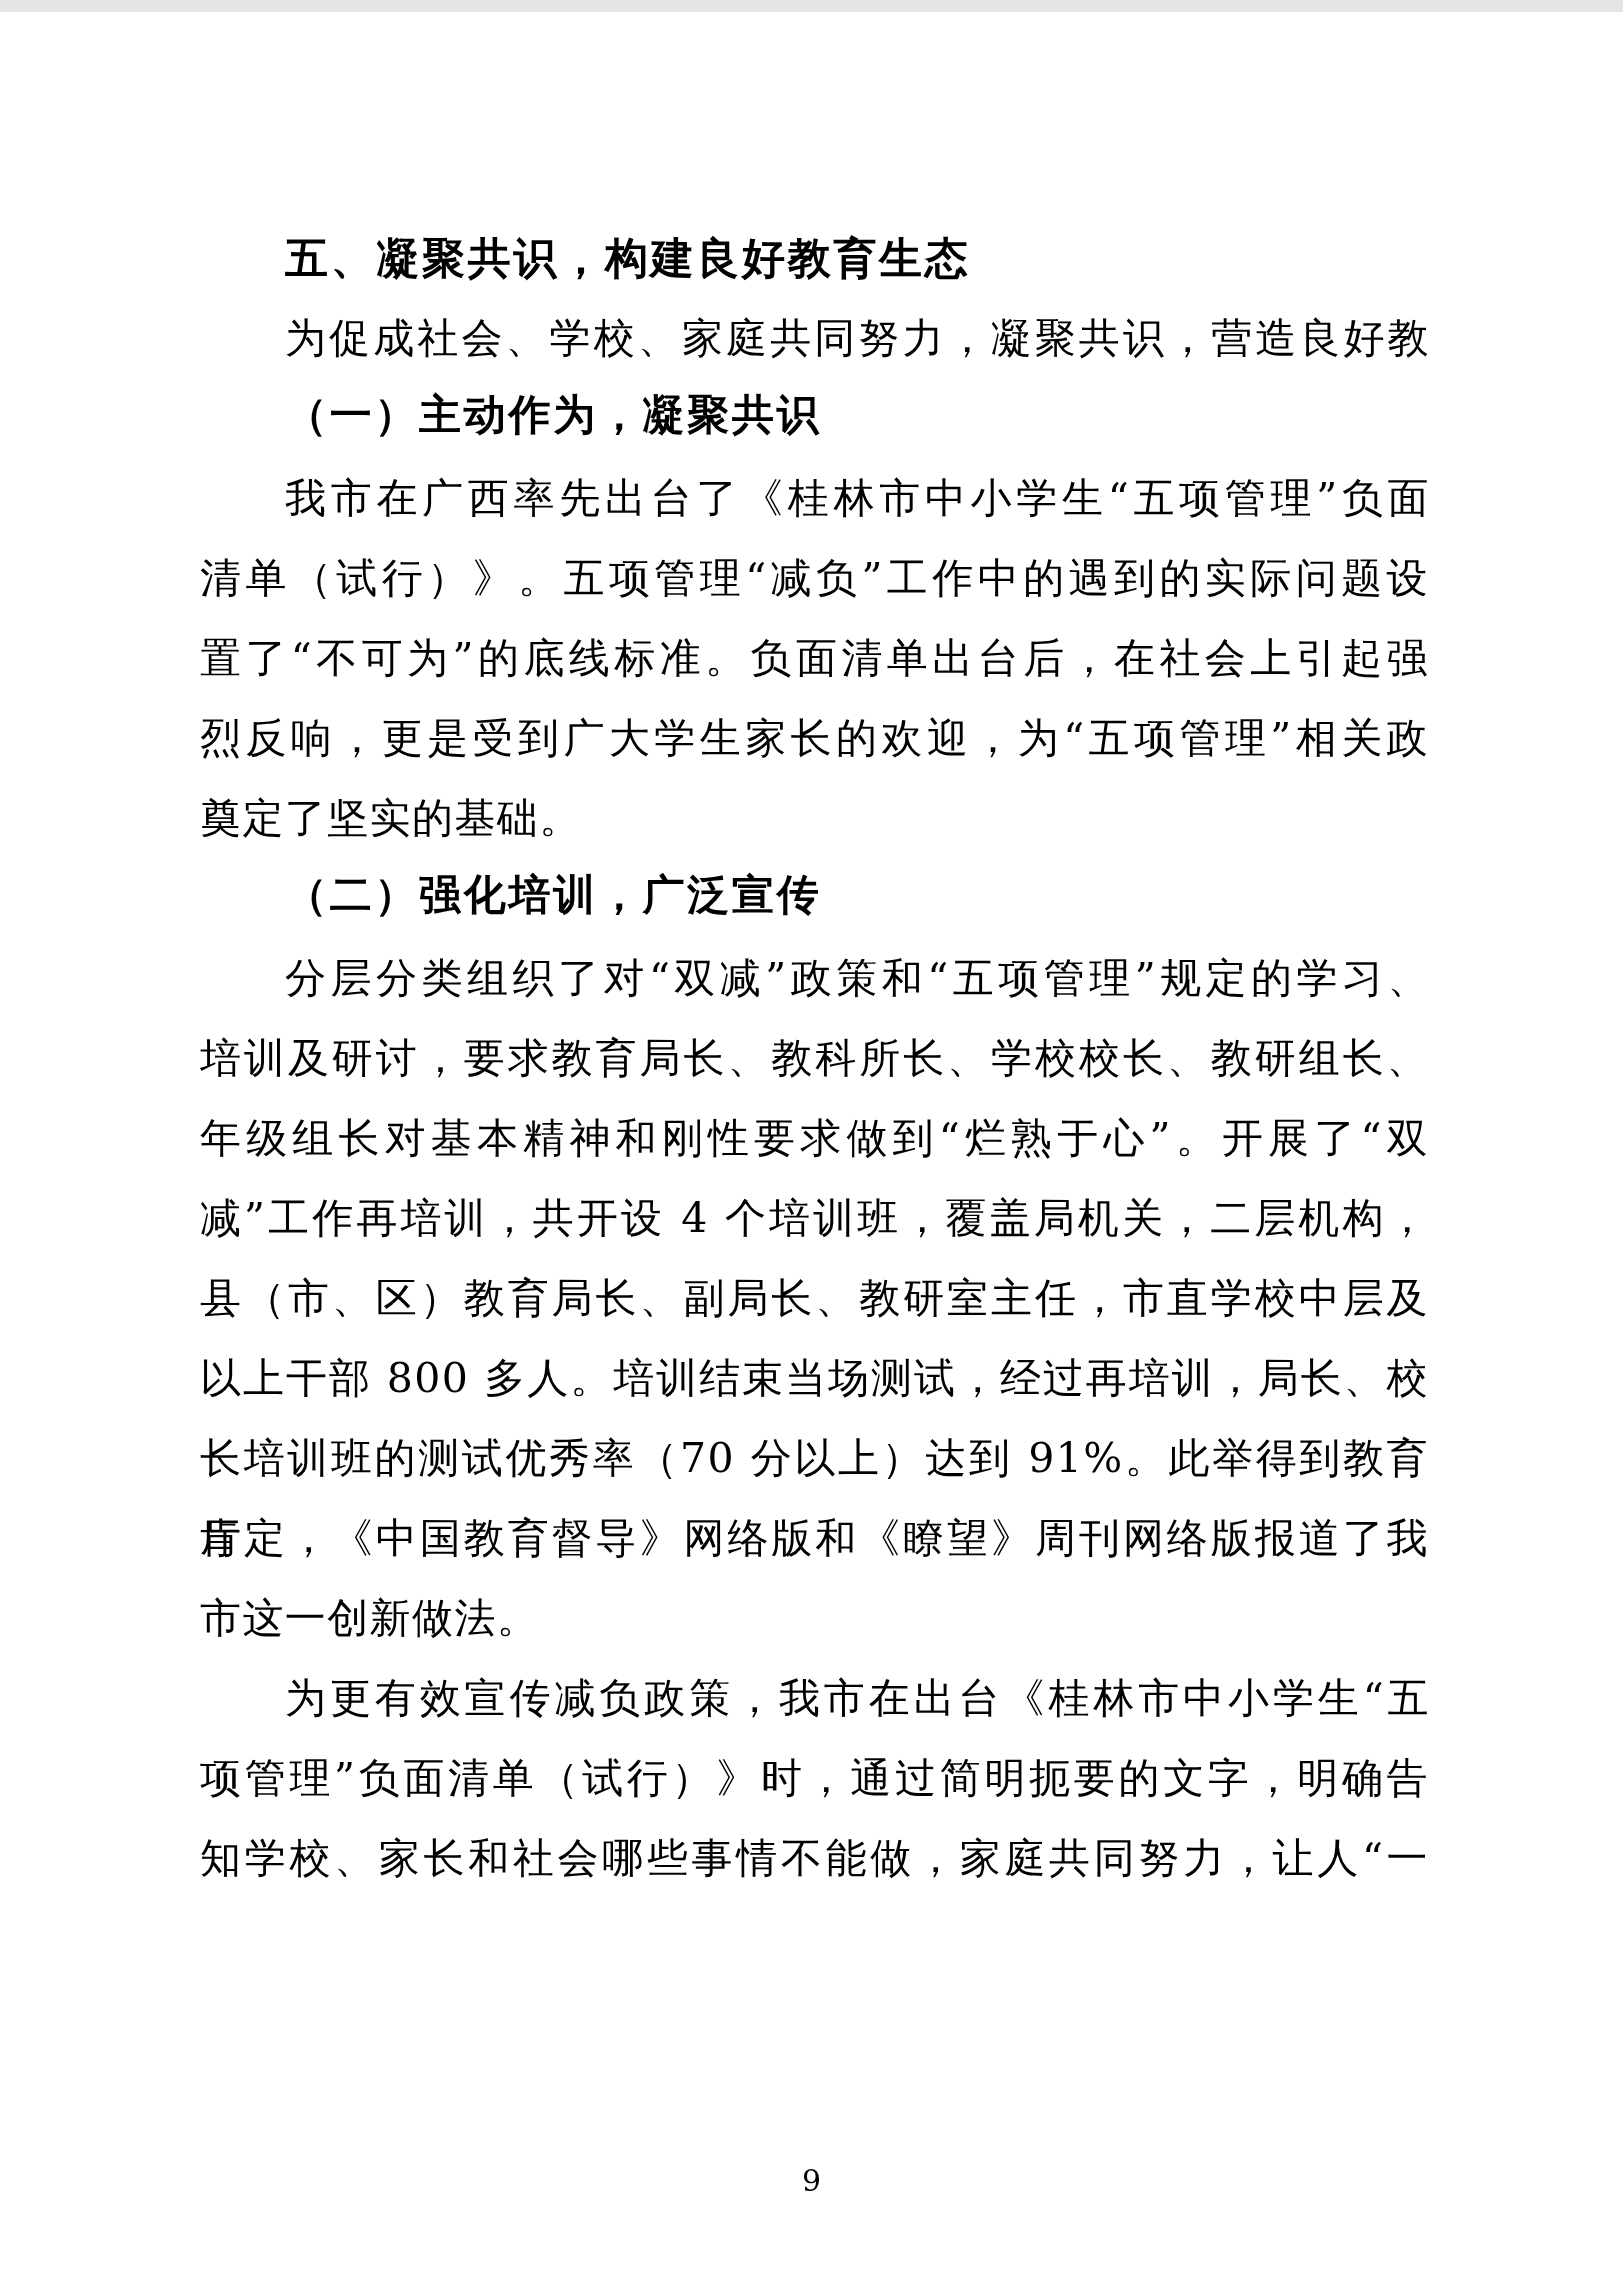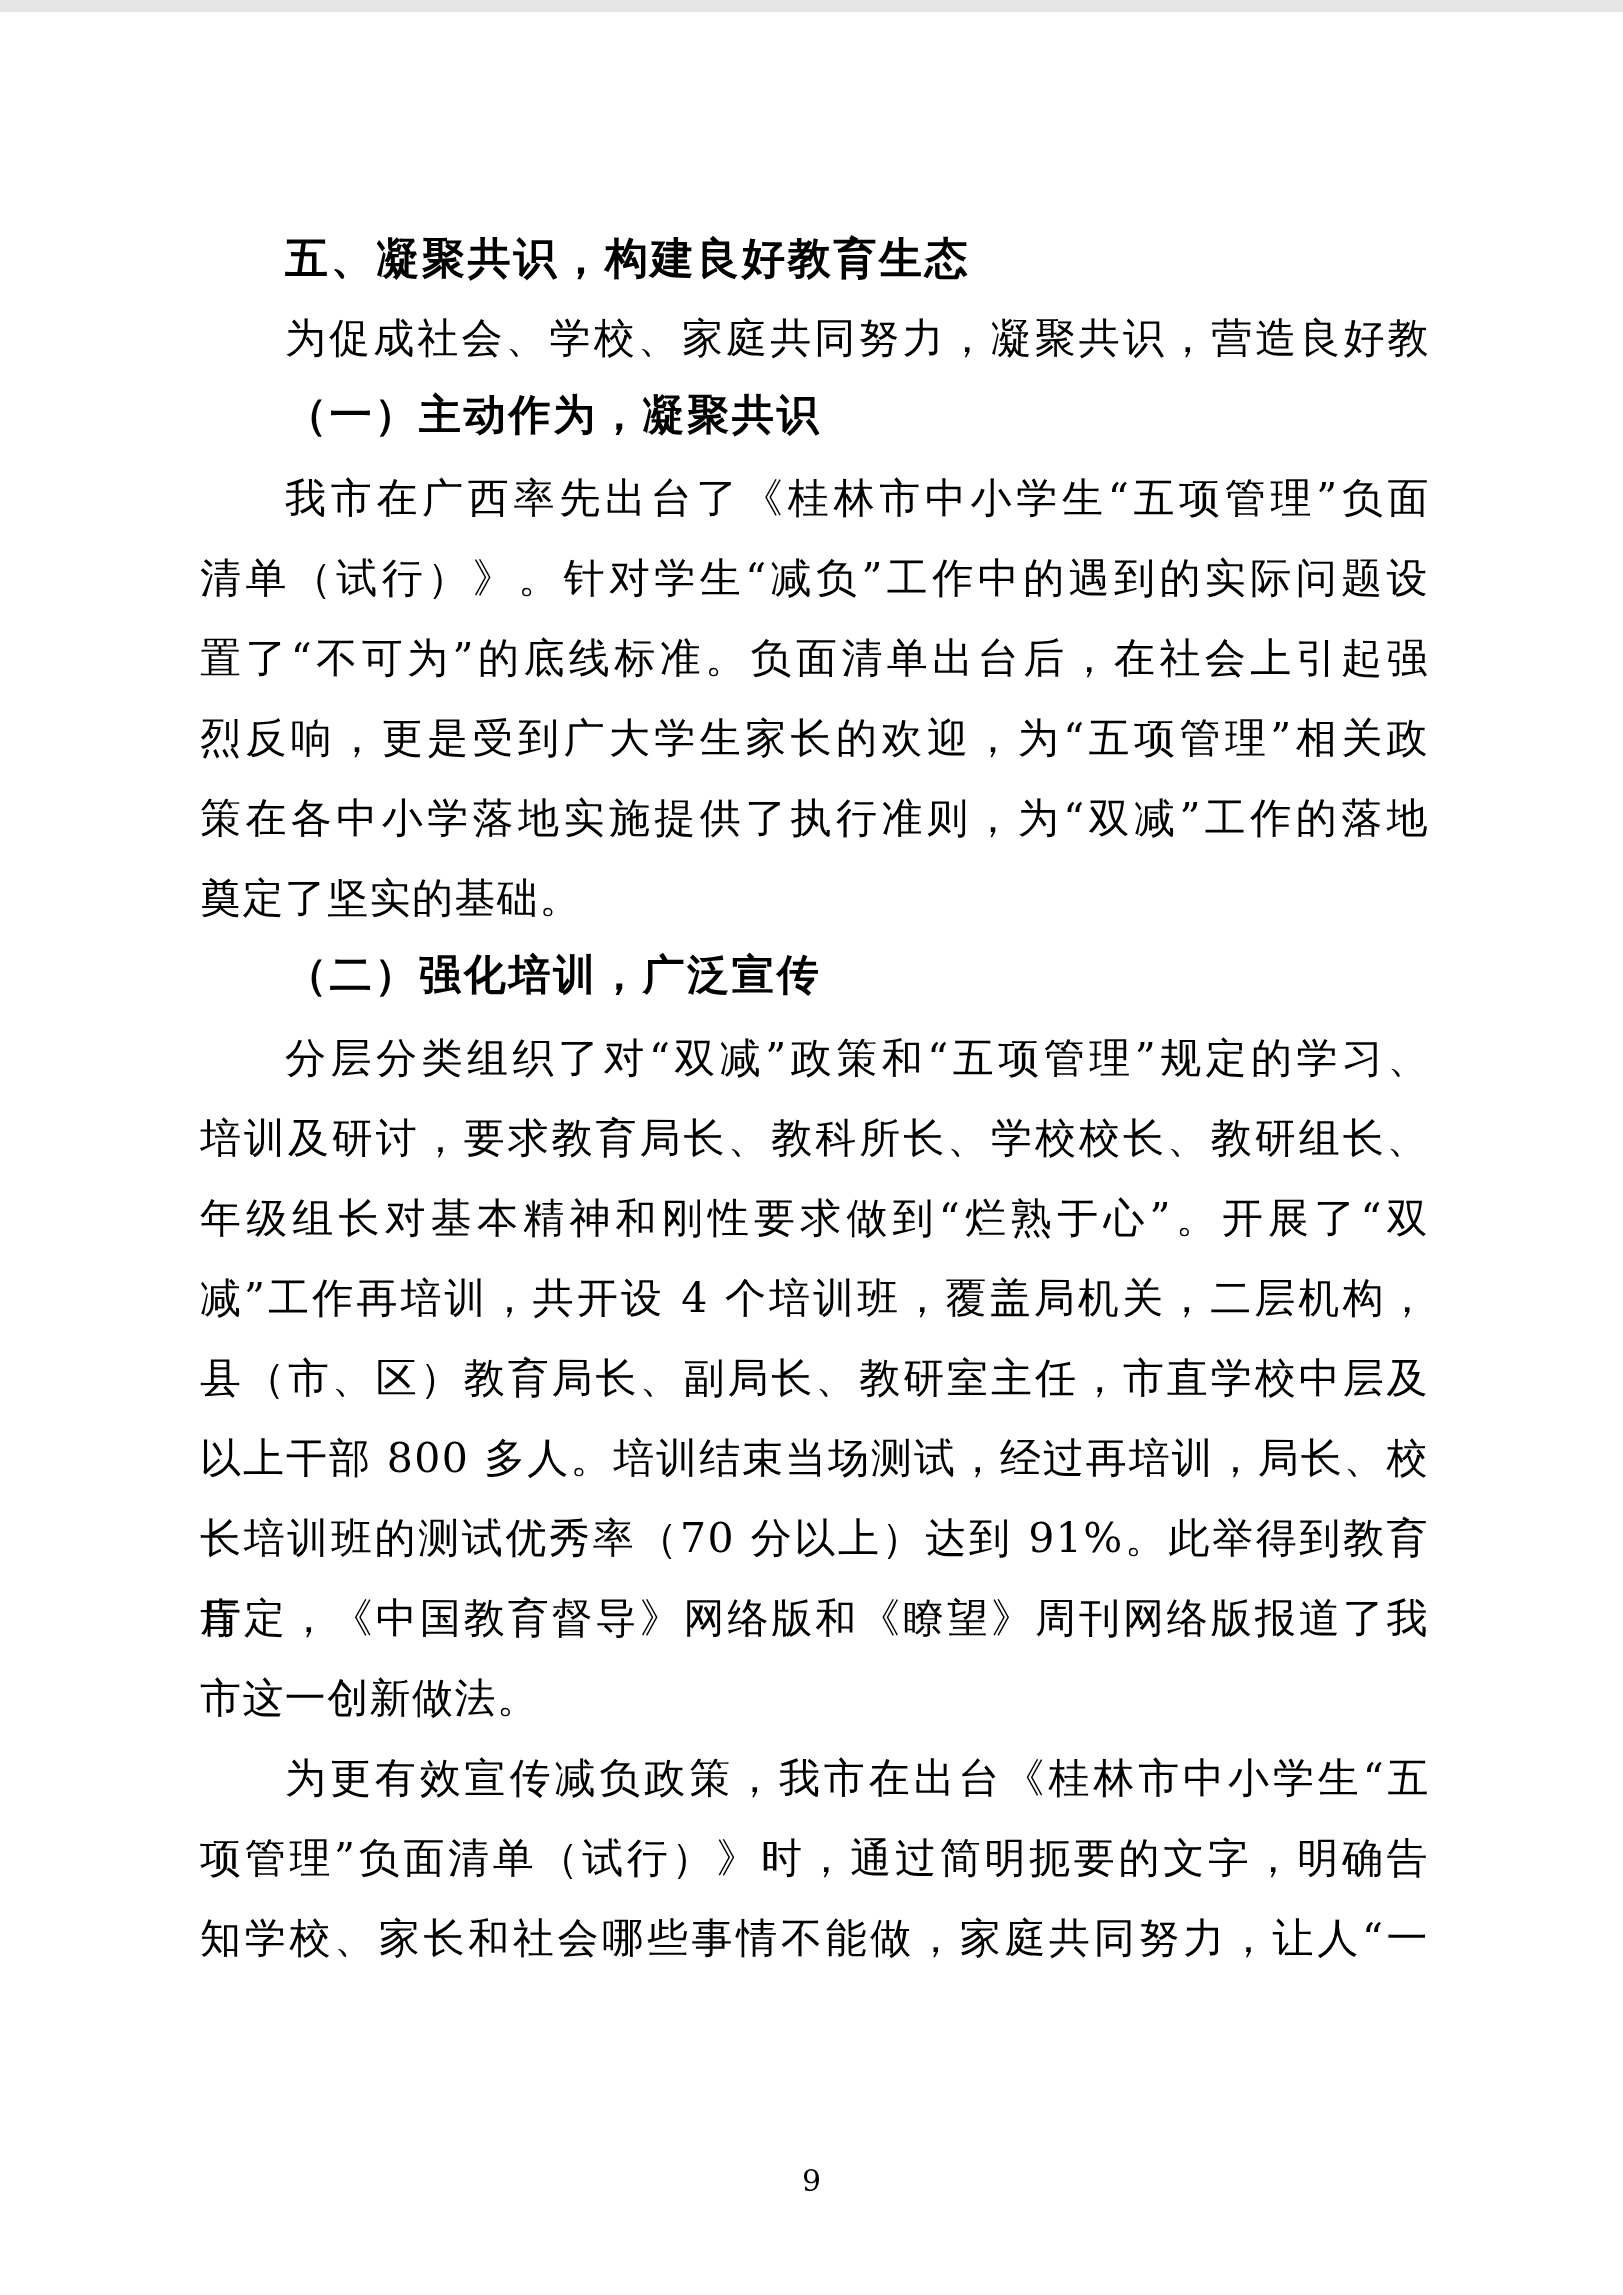--- a/index.html
+++ b/index.html
@@ -71,24 +71,23 @@
 </style>
 </head>
 <body>
 
 <div class="page">
   <div class="doc-body">
     <div class="ln h1 ind">五、凝聚共识，构建良好教育生态</div>
     <div class="ln body ind fill">为促成社会、学校、家庭共同努力，凝聚共识，营造良好教</div>
     <div class="ln h2 ind">（一）主动作为，凝聚共识</div>
     <div class="ln body ind fill">我市在广西率先出台了《桂林市中小学生“五项管理”负面</div>
-    <div class="ln body fill">清单（试行）》。针对学生“减负”工作中的遇到的实际问题设</div>
+    <div class="ln body fill">清单（试行）》。五项管理“减负”工作中的遇到的实际问题设</div>
     <div class="ln body fill">置了“不可为”的底线标准。负面清单出台后，在社会上引起强</div>
     <div class="ln body fill">烈反响，更是受到广大学生家长的欢迎，为“五项管理”相关政</div>
-    <div class="ln body fill">策在各中小学落地实施提供了执行准则，为“双减”工作的落地</div>
     <div class="ln body">奠定了坚实的基础。</div>
     <div class="ln h2 ind">（二）强化培训，广泛宣传</div>
     <div class="ln body ind fill">分层分类组织了对“双减”政策和“五项管理”规定的学习、</div>
     <div class="ln body fill">培训及研讨，要求教育局长、教科所长、学校校长、教研组长、</div>
     <div class="ln body fill">年级组长对基本精神和刚性要求做到“烂熟于心”。开展了“双</div>
     <div class="ln body fill">减”工作再培训，共开设 4 个培训班，覆盖局机关，二层机构，</div>
     <div class="ln body fill">县（市、区）教育局长、副局长、教研室主任，市直学校中层及</div>
     <div class="ln body fill">以上干部 800 多人。培训结束当场测试，经过再培训，局长、校</div>
     <div class="ln body fill">长培训班的测试优秀率（70 分以上）达到 91%。此举得到教育厅</div>
     <div class="ln body fill">肯定，《中国教育督导》网络版和《瞭望》周刊网络版报道了我</div>

